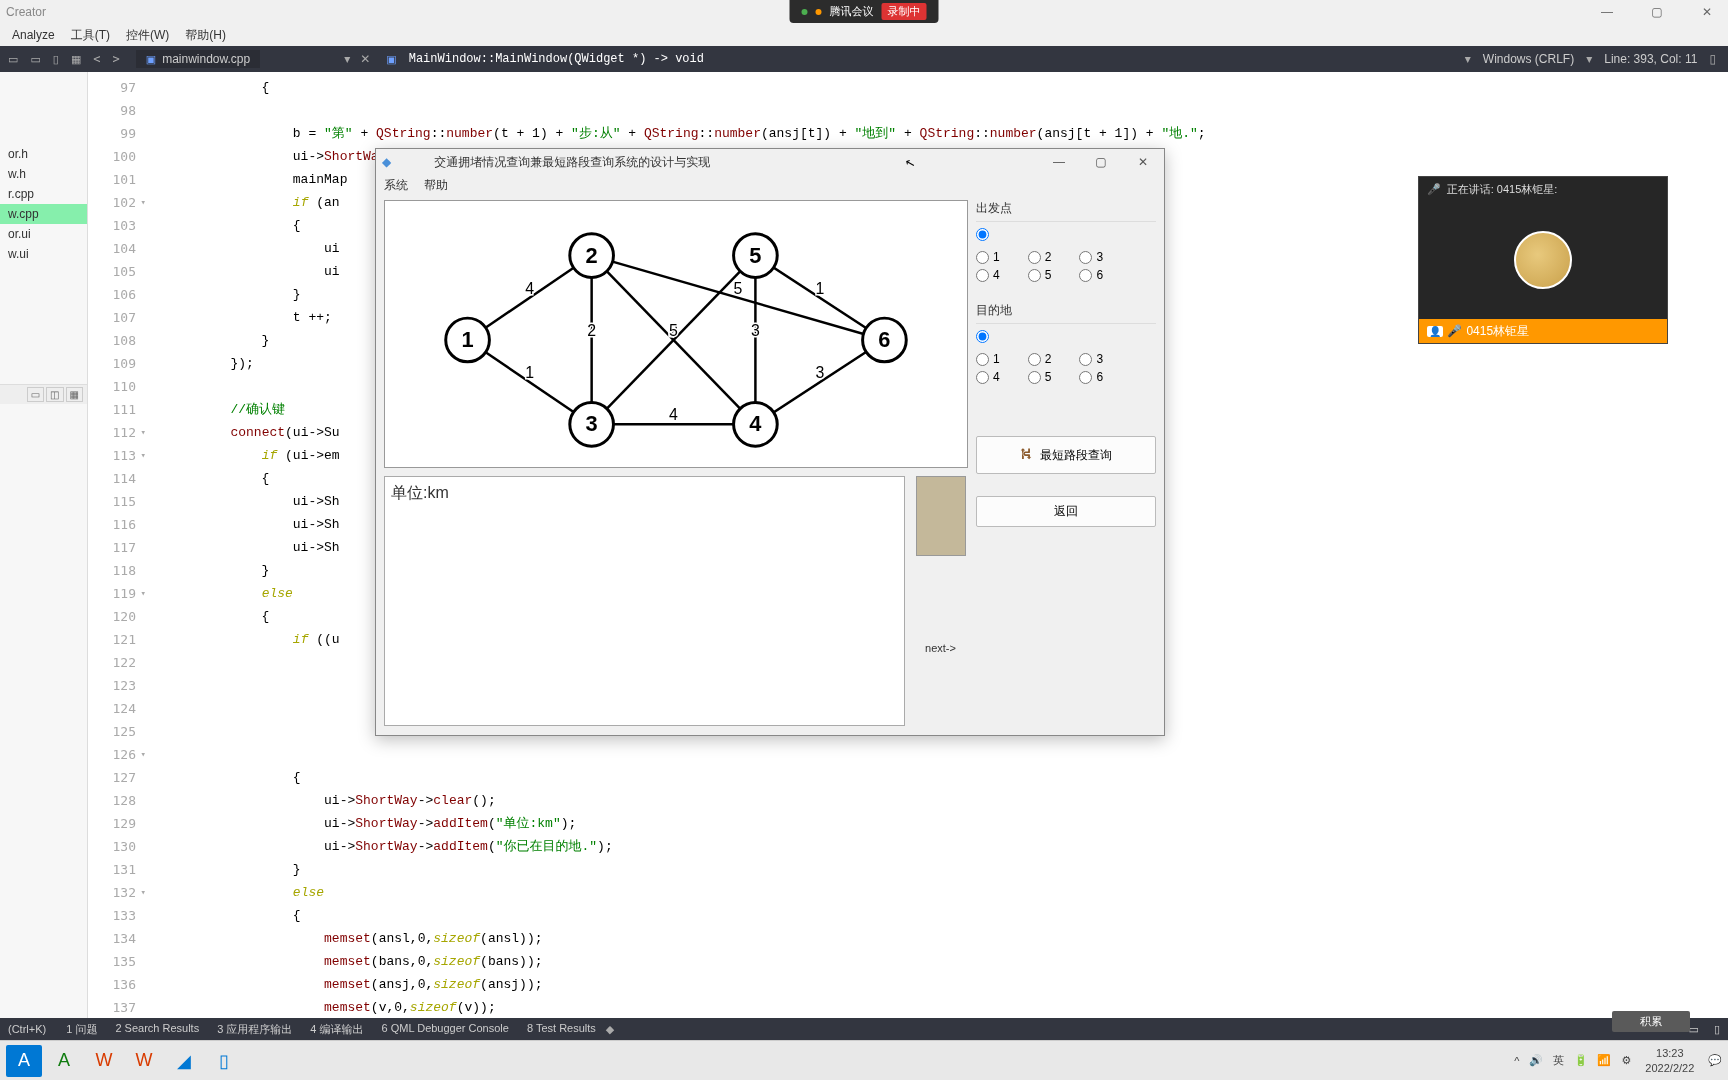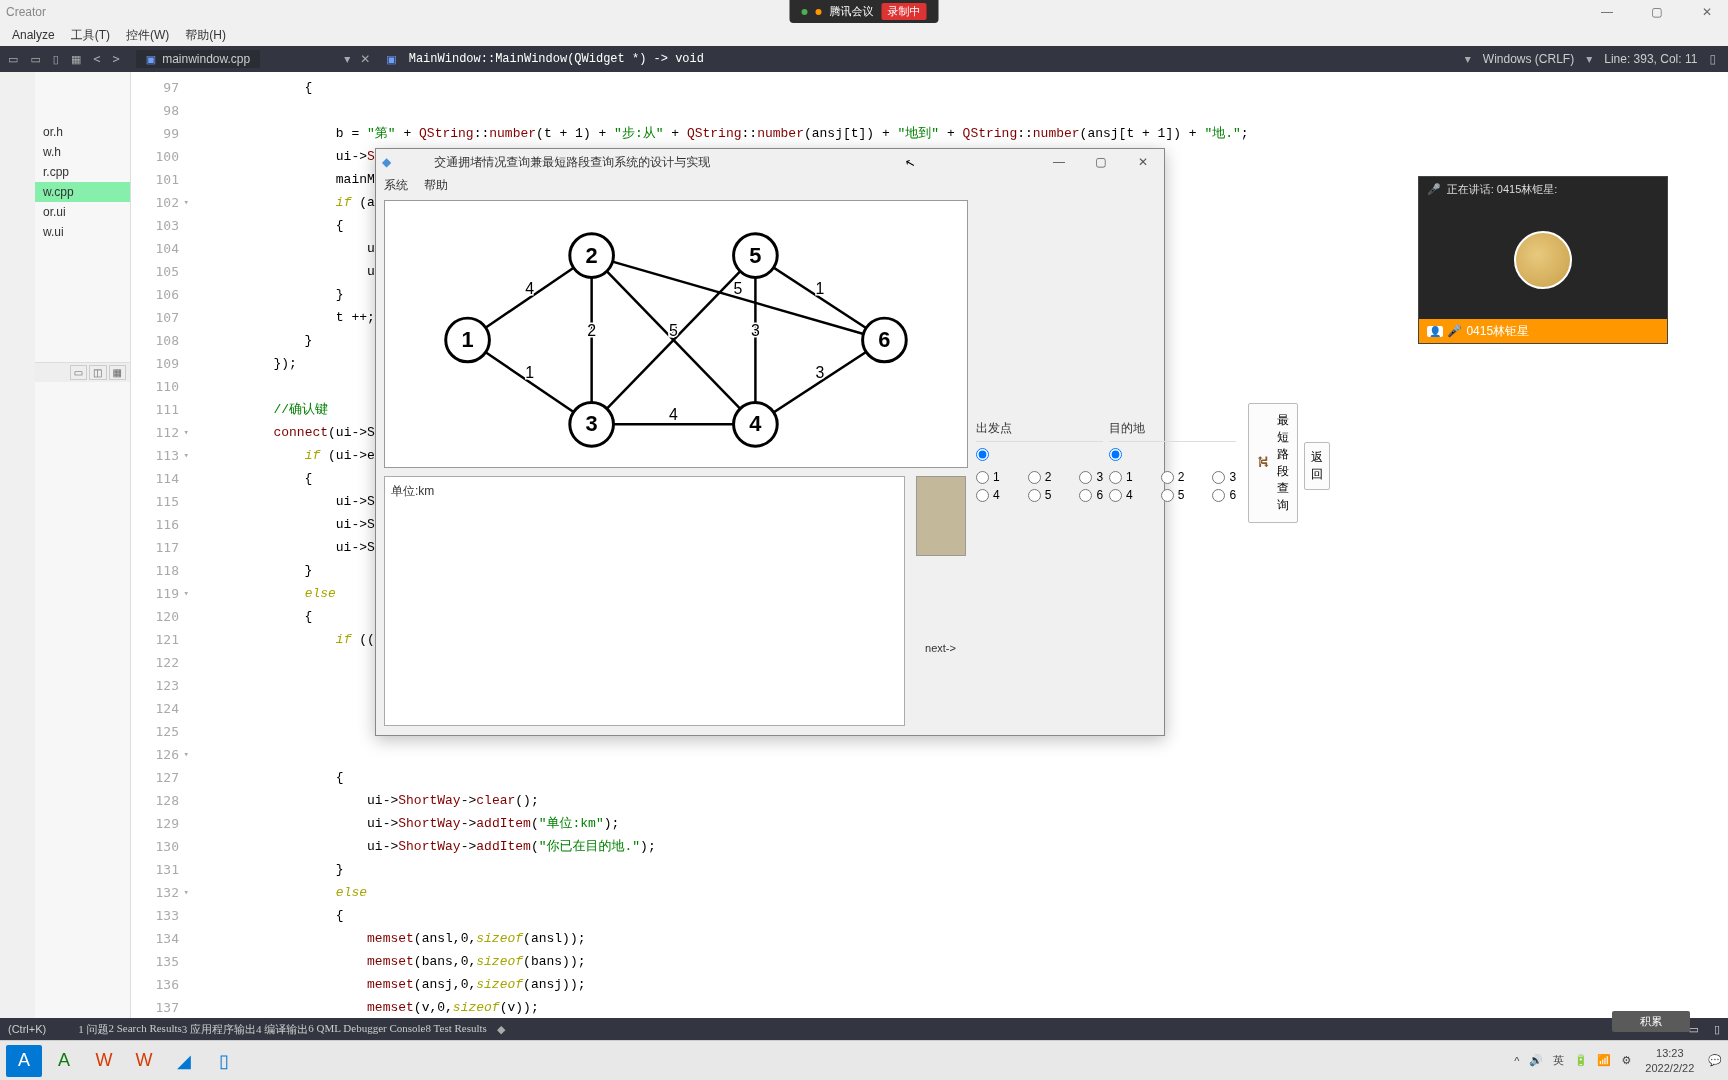--- a/index.html
+++ b/index.html
@@ -27,62 +27,62 @@
     .nav-arrow { color: #aaa; padding: 0 4px; font-family: monospace; }
     .tab-file { background: #2b2d35; padding: 2px 10px; margin-left: 8px; display: flex; align-items: center; gap: 6px; }
     .tab-close { color: #aaa; }
     .breadcrumb-func { color: #ffffff; margin-left: 8px; font-family: Liberation Mono, monospace; }
     .tool-right { margin-left: auto; display: flex; align-items: center; gap: 12px; padding-right: 8px; }
     
     
     .main { display: flex; height: calc(100% - 120px); }
     
     
-    .sidebar-left { width: 96px; background: #f7f7f7; border-right: 1px solid #ddd; padding-top: 50px; font-size: 12px; color: #333; margin-left: 35px; }
+    .sidebar-left { width: 88px; background: #f7f7f7; border-right: 1px solid #ddd; padding-top: 72px; font-size: 12px; color: #333; }
     .sidebar-left .file-item { padding: 3px 8px; white-space: nowrap; overflow: hidden; }
     .sidebar-left .file-item.active { background: #86efac; }
     .sidebar-controls { display: flex; justify-content: flex-end; padding: 2px 4px; gap: 2px; background: #eee; border-top: 1px solid #ddd; margin-top: 120px; }
     .sidebar-controls span { font-size: 10px; color: #666; padding: 1px 3px; border: 1px solid #ccc; }
     
     
     .code-area { flex: 1; background: #fff; display: flex; overflow: hidden; position: relative; }
     .gutter { width: 60px; background: #fff; color: #aaa; text-align: right; padding-right: 12px; font-family: Consolas, monospace; font-size: 13px; line-height: 23px; padding-top: 4px; }
     .gutter .ln { position: relative; }
     .gutter .fold::after { content: '▾'; position: absolute; right: -10px; color: #aaa; font-size: 9px; }
     .code { flex: 1; font-family: Consolas, 'Courier New', monospace; font-size: 13px; line-height: 23px; white-space: pre; color: #000; padding-top: 4px; padding-left: 20px; }
     .c-kw { color: #a6a600; font-style: italic; }
     .c-str { color: #008000; }
     .c-id { color: #800000; }
     .c-cm { color: #008000; }
     .c-arrow { color: #000; }
     
     
     .statusbar { height: 22px; background: #333640; color: #ccc; display: flex; align-items: center; font-size: 11px; padding: 0 8px; position: absolute; bottom: 40px; left: 0; right: 0; }
     .status-left { }
-    .status-tabs { display: flex; margin-left: 32px; font-family: Liberation Serif, serif; }
+    .status-tabs { display: flex; gap: 18px; margin-left: 20px; }
     .status-right { margin-left: auto; }
     
     
     .dialog { position: absolute; top: 148px; left: 375px; width: 790px; height: 588px; background: #f0f0f0; border: 1px solid #888; box-shadow: 0 4px 16px rgba(0,0,0,0.25); }
     .dlg-title { height: 26px; display: flex; align-items: center; padding: 0 6px; font-size: 12px; }
     .dlg-title-icon { margin-right: 6px; color: #4a90d9; }
     .dlg-title-text { flex: 1; color: #333; margin-left: 37px; }
     .dlg-btns { display: flex; gap: 12px; }
     .dlg-btn { width: 30px; text-align: center; color: #555; cursor: pointer; }
     .dlg-menu { padding: 2px 8px; font-size: 12px; color: #333; display: flex; gap: 16px; }
     .dlg-body { display: flex; padding: 4px 8px 8px 8px; height: calc(100% - 48px); gap: 8px; }
     .dlg-left { flex: 1; display: flex; flex-direction: column; }
     .graph-box { height: 268px; border: 1px solid #999; background: #fff; position: relative; }
     .graph-box svg { width: 100%; height: 100%; }
     .lower-row { display: flex; gap: 8px; margin-top: 8px; flex: 1; }
-    .output-box { flex: 1; border: 1px solid #aaa; background: #fff; padding: 6px; font-size: 12px; color: #333; }
+    .output-box { flex: 1; border: 1px solid #aaa; background: #fff; padding: 6px; font-size: 16px; color: #333; }
     .side-col { width: 55px; display: flex; flex-direction: column; gap: 6px; align-items: center; }
     .side-img { width: 50px; height: 80px; background: #c4b89a; border: 1px solid #999; }
     .next-label { font-size: 11px; color: #333; margin-top: 80px; }
-    .dlg-right { width: 180px; display: flex; flex-direction: row; gap: 6px; align-items: center; }
+    .dlg-right { width: 180px; display: flex; flex-direction: column; gap: 16px; }
     .group { border: none; }
     .group-label { font-size: 12px; color: #333; margin-bottom: 4px; }
     .radio-row { display: flex; gap: 28px; margin: 4px 0; }
     .radio-item { display: flex; align-items: center; gap: 4px; font-size: 12px; }
     .radio-item input { margin: 0; }
     .single-radio { margin: 6px 0; }
     .btn-query { display: flex; align-items: center; justify-content: center; gap: 8px; border: 1px solid #bbb; background: #fcfcfc; padding: 8px; border-radius: 2px; font-size: 12px; cursor: pointer; }
     .btn-back { border: 1px solid #bbb; background: #fcfcfc; padding: 6px; border-radius: 2px; font-size: 12px; text-align: center; margin-top: 6px; cursor: pointer; }
     .divider { border-top: 1px solid #ddd; margin: 4px 0; }
     

